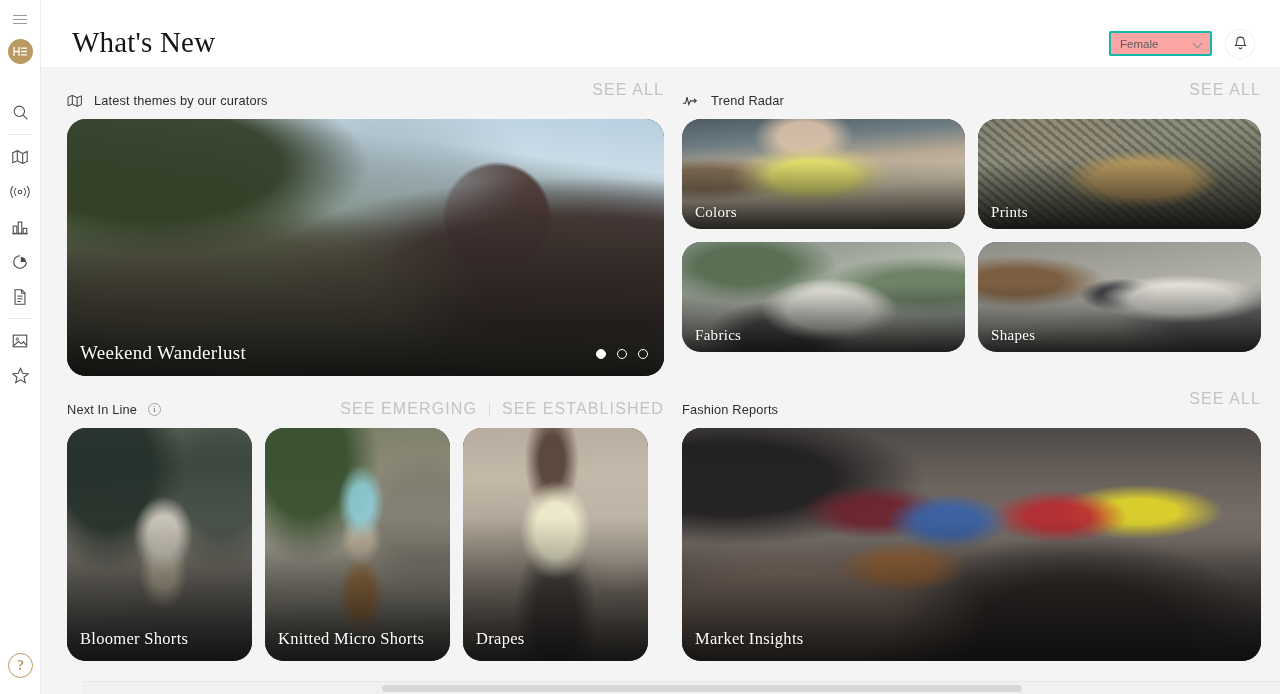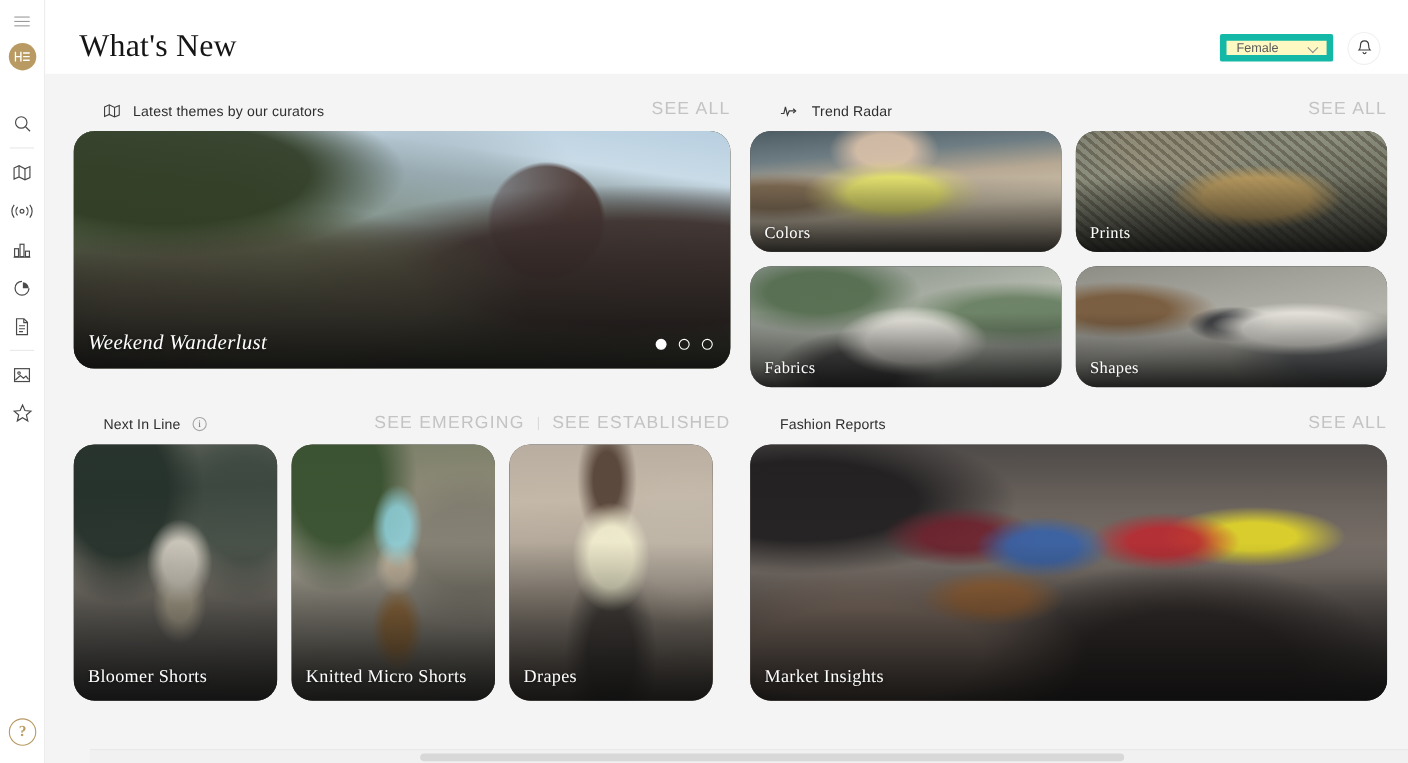--- a/index.html
+++ b/index.html
@@ -69,22 +69,22 @@
   }
   .page-title {
     font-family: "Liberation Serif", serif;
     font-size: 29px; font-weight: 400; letter-spacing: .2px;
     color: #151515; line-height: 1;
     margin-top: -2px;
   }
   .topbar-right { display: flex; align-items: center; gap: 14px; }
   .gender-select {
     width: 103px; height: 25px;
-    border: 6px solid #14b8a6; border-radius: 2px;
-    background: #fef9c3;
+    border: 2px solid #14b8a6; border-radius: 2px;
+    background: #fca5a5;
     display: flex; align-items: center; justify-content: space-between;
     padding: 0 7px 0 9px;
     font-size: 11.5px; color: #5b5b5b; cursor: pointer;
   }
   .chev { width: 9px; height: 9px; position: relative; }
   .chev:before {
     content:''; position:absolute; left:0; top:1px;
     width: 6px; height: 6px;
     border-right: 1.2px solid #8c8c8c; border-bottom: 1.2px solid #8c8c8c;
     transform: rotate(45deg);
@@ -101,22 +101,22 @@
     background: #f4f4f4;
     overflow: hidden;
     position: relative;
     padding: 0 0 0 0;
   }
   .columns { display: flex; width: 100%; }
   .col-left { width: 623px; flex: 0 0 623px; padding-left: 26px; }
   .col-right { flex: 1 1 auto; padding-left: 18px; padding-right: 19px; }
 
   .sec-head {
-    display: flex; align-items: center; justify-content: space-between;
-    height: 38px; margin-top: 14px; margin-left: 27px;
+    display: flex; justify-content: space-between;
+    height: 38px; margin-top: 14px;
   }
   .sec-left { display: flex; align-items: center; gap: 11px; }
   .sec-title {
     font-size: 12.8px; color: #2e2e2e; letter-spacing: .15px;
   }
   .sec-ico { display:flex; align-items:center; color:#3a3a3a; }
   .see-all {
     font-size: 16px; letter-spacing: 1.1px; color: #c3c3c3;
     cursor: pointer; text-transform: uppercase;
   }
@@ -139,21 +139,21 @@
   .card .shade {
     position:absolute; left:0; right:0; bottom:0; height: 62%;
     background: linear-gradient(to top, rgba(12,12,12,.88) 0%, rgba(14,14,14,.55) 36%, rgba(18,18,18,0) 100%);
   }
   .card .label {
     position: absolute; left: 13px; bottom: 10px;
     font-family: "Liberation Serif", serif;
     color: #fdfdfd; letter-spacing: .3px;
     text-shadow: 0 1px 3px rgba(0,0,0,.45);
   }
-  .hero { height: 216px; font-style: italic; }
+  .hero { height: 257px; }
   .hero .label { font-size: 19px; left: 13px; bottom: 12px; }
   .dots { position: absolute; right: 16px; bottom: 17px; display: flex; gap: 11px; }
   .dot { width: 10px; height: 10px; border-radius: 50%; border: 1.3px solid #ffffff; cursor: pointer; }
   .dot.on { background: #ffffff; }
 
   .radar-grid { display: grid; grid-template-columns: 1fr 1fr; gap: 13px; }
   .radar-card { height: 110px; }
   .radar-card .label { font-size: 15px; bottom: 8px; left: 13px; }
 
   .nil-row { display: flex; gap: 13px; }

